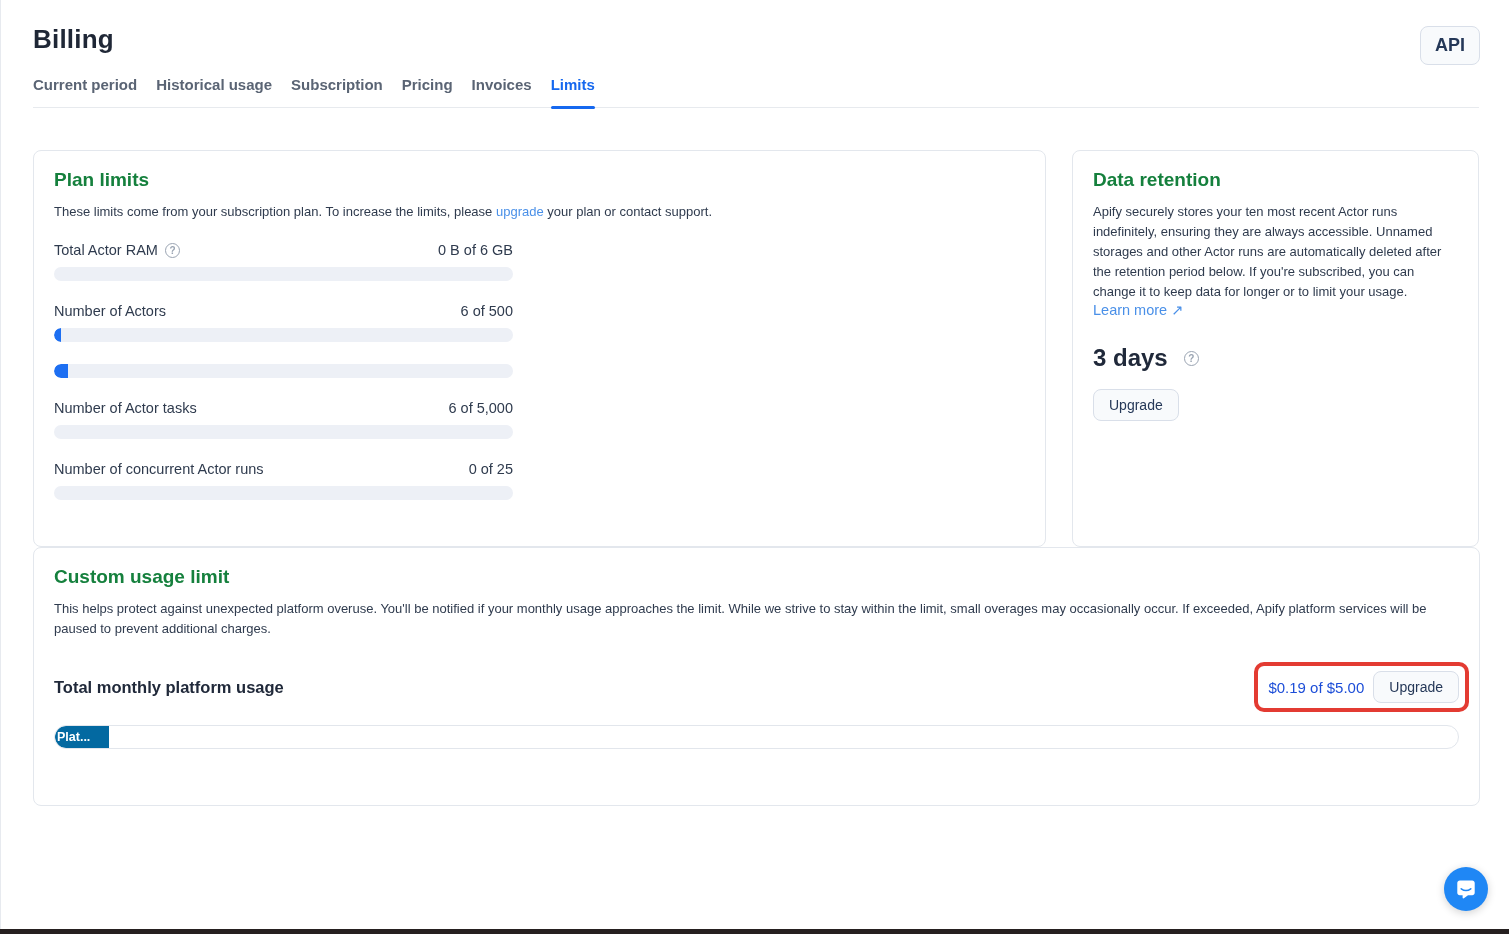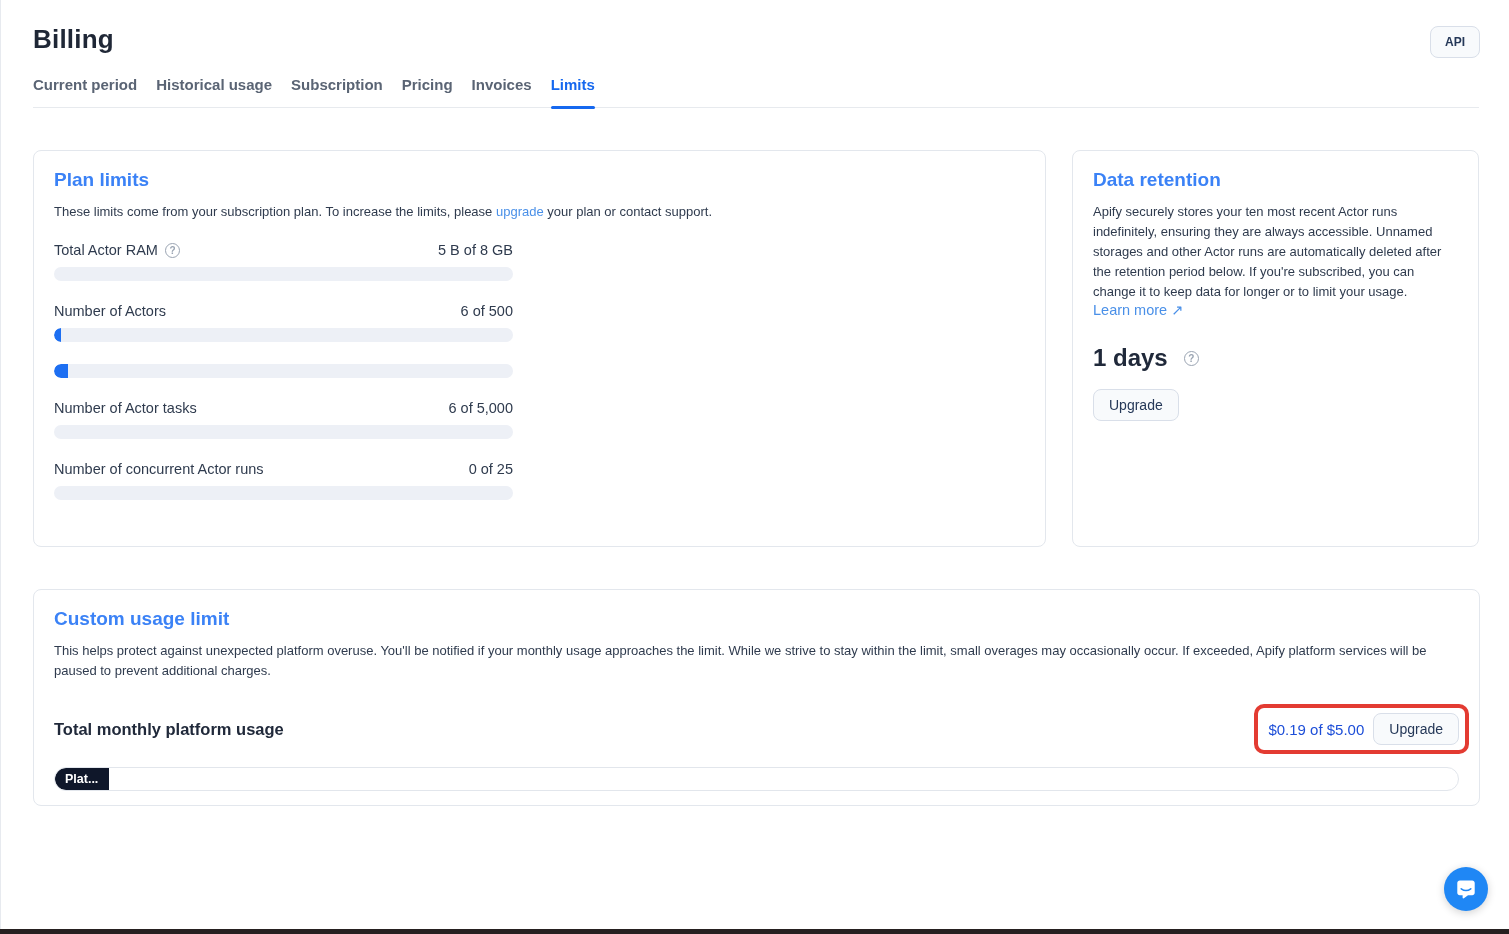--- a/index.html
+++ b/index.html
@@ -28,21 +28,21 @@
     color: #1f2736;
     letter-spacing: 0.2px;
   }
   .api-button {
     position: absolute;
     top: 26px; right: 29px;
     padding: 8px 14px;
     background: #f8fafc;
     border: 1px solid #d9dfe9;
     border-radius: 8px;
-    font-size: 12px;
+    font-size: 18px;
     font-weight: 600;
     color: #253858;
     cursor: pointer;
   }
   
   .tabs {
     display: flex;
     gap: 19px;
     margin-top: 21px;
     border-bottom: 1px solid #e7eaee;
@@ -73,21 +73,21 @@
   }
   .card {
     border: 1px solid #e3e7ed;
     border-radius: 8px;
     background: #ffffff;
     padding: 18px 20px;
   }
   .card-title {
     font-size: 19px;
     font-weight: 700;
-    color: #3b82f6;
+    color: #15803d;
   }
   .card-desc {
     margin-top: 11px;
     font-size: 13px;
     line-height: 20px;
     color: #2f3b4e;
   }
   .link { color: #4a90e8; cursor: pointer; text-decoration: none; }
   .plan-limits-card { width: 1013px; height: 397px; }
   .data-retention-card { flex: 1; height: 397px; }
@@ -147,23 +147,22 @@
     border: 1px solid #d9dfe9;
     border-radius: 8px;
     font-size: 14px;
     font-weight: 400;
     color: #253858;
     cursor: pointer;
   }
   .retention-upgrade { margin-top: 17px; }
   
   .custom-usage-card {
-    margin-top: 42px;
     width: 1447px;
-    height: 217px;
+    height: 259px;
   }
   .custom-usage-card .card-desc { padding-right: 16px; }
   .usage-row {
     display: flex;
     align-items: center;
     margin-top: 23px;
   }
   .usage-label {
     font-size: 16.5px;
     font-weight: 700;
@@ -184,25 +183,25 @@
     margin-top: 13px;
     height: 24px;
     border: 1px solid #e2e6ec;
     border-radius: 12px;
     background: #ffffff;
     overflow: hidden;
   }
   .usage-fill {
     height: 100%;
     min-width: 54px;
-    background: #0f172a;
+    background: #0369a1;
     border-radius: 12px 0 0 12px;
     display: flex;
     align-items: center;
-    padding-left: 10px;
+    padding-left: 2px;
     color: #ffffff;
     font-size: 12.5px;
     font-weight: 700;
     white-space: nowrap;
   }
   
   .chat-launcher {
     position: absolute;
     left: 1444px; top: 867px;
     width: 44px; height: 44px;
@@ -246,21 +245,21 @@
     <section class="card plan-limits-card">
       <h2 class="card-title">Plan limits</h2>
       <p class="card-desc"><span>These limits come from your subscription plan. To increase the limits, please </span><a class="link">upgrade</a><span> your plan or contact support.</span></p>
 
       <div class="pl-rows">
 
         <div class="pl-row">
           <div class="pl-head">
             <span class="pl-label">Total Actor RAM</span>
             <span class="help-circle">?</span>
-            <span class="pl-value">5 B of 8 GB</span>
+            <span class="pl-value">0 B of 6 GB</span>
           </div>
           <div class="pl-track">
             
           </div>
         </div>
 
         <div class="pl-row">
           <div class="pl-head">
             <span class="pl-label">Number of Actors</span>
             <span class="pl-value">6 of 500</span>
@@ -299,21 +298,21 @@
       </div>
     </section>
 
     <section class="card data-retention-card">
       <h2 class="card-title">Data retention</h2>
       <p class="card-desc">Apify securely stores your ten most recent Actor runs indefinitely, ensuring they are always accessible. Unnamed storages and other Actor runs are automatically deleted after the retention period below. If you're subscribed, you can change it to keep data for longer or to limit your usage.</p>
       <div class="retention-link-row">
         <a class="link"><span>Learn more</span> <span>↗</span></a>
       </div>
       <div class="retention-value-row">
-        <span class="retention-value">1 days</span>
+        <span class="retention-value">3 days</span>
         <span class="help-circle">?</span>
       </div>
       <button class="ghost-button retention-upgrade">Upgrade</button>
     </section>
 
   </div>
 
   <section class="card custom-usage-card">
     <h2 class="card-title">Custom usage limit</h2>
     <p class="card-desc">This helps protect against unexpected platform overuse. You'll be notified if your monthly usage approaches the limit. While we strive to stay within the limit, small overages may occasionally occur. If exceeded, Apify platform services will be paused to prevent additional charges.</p>

